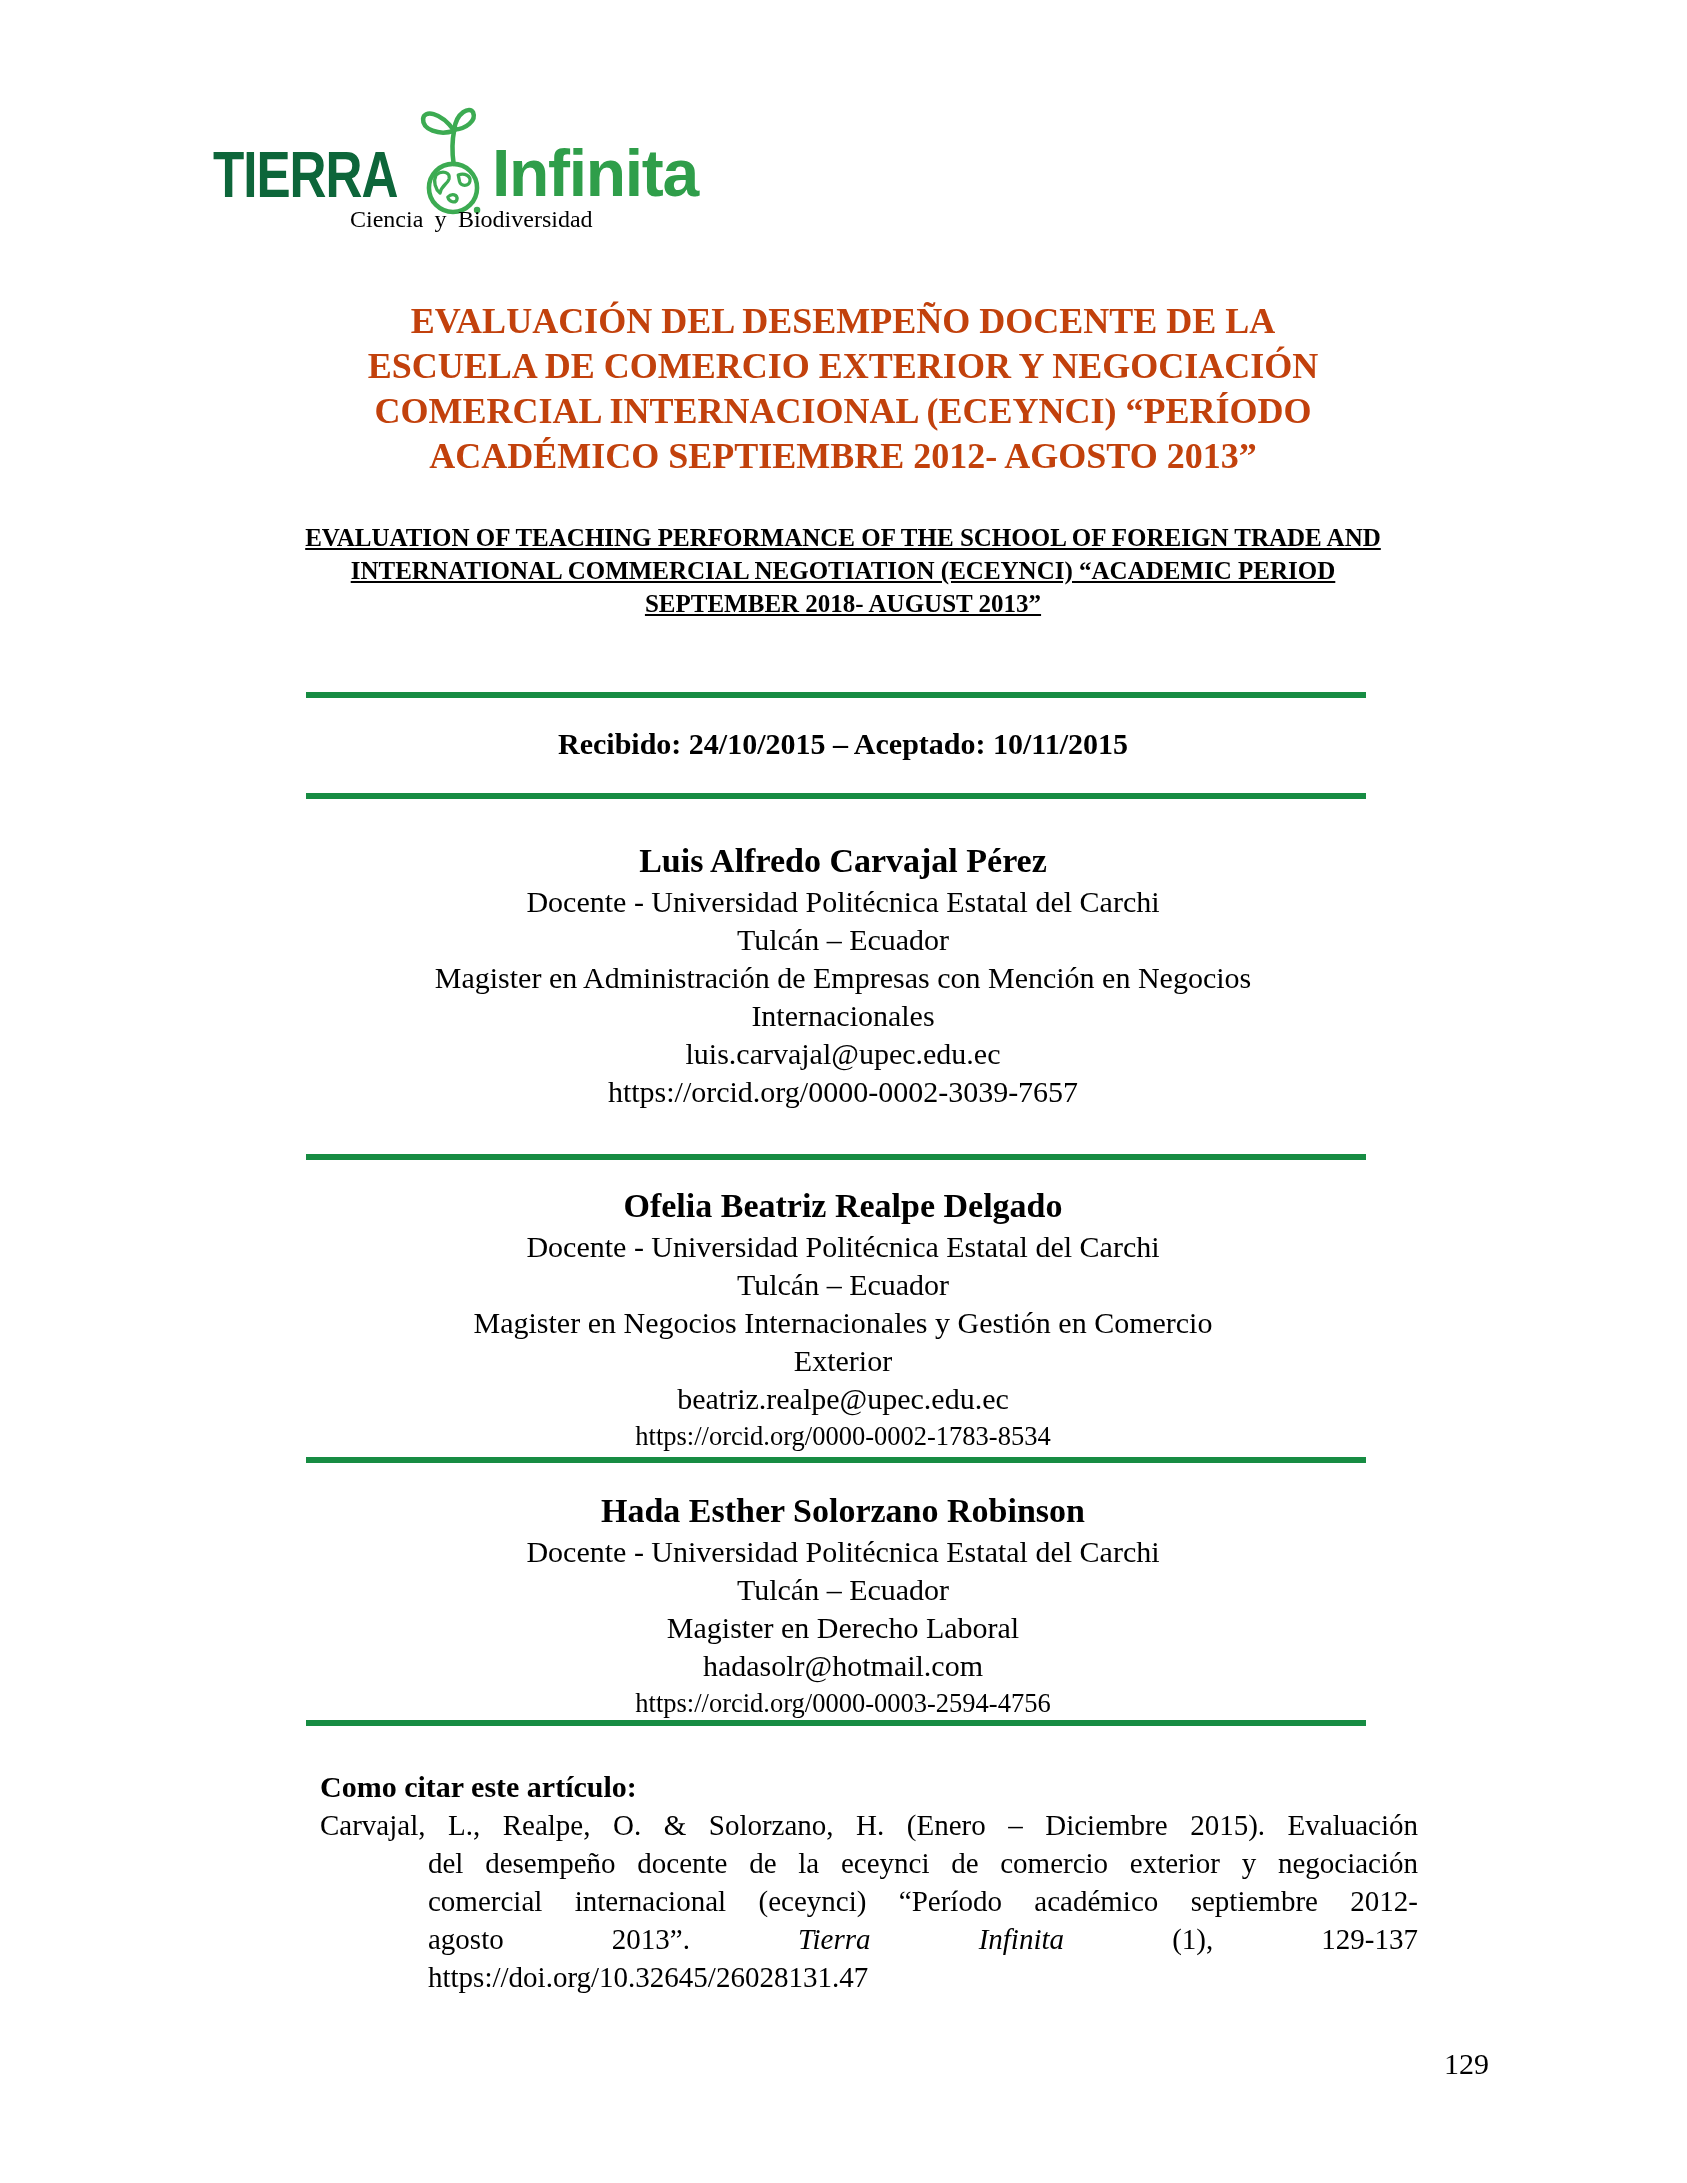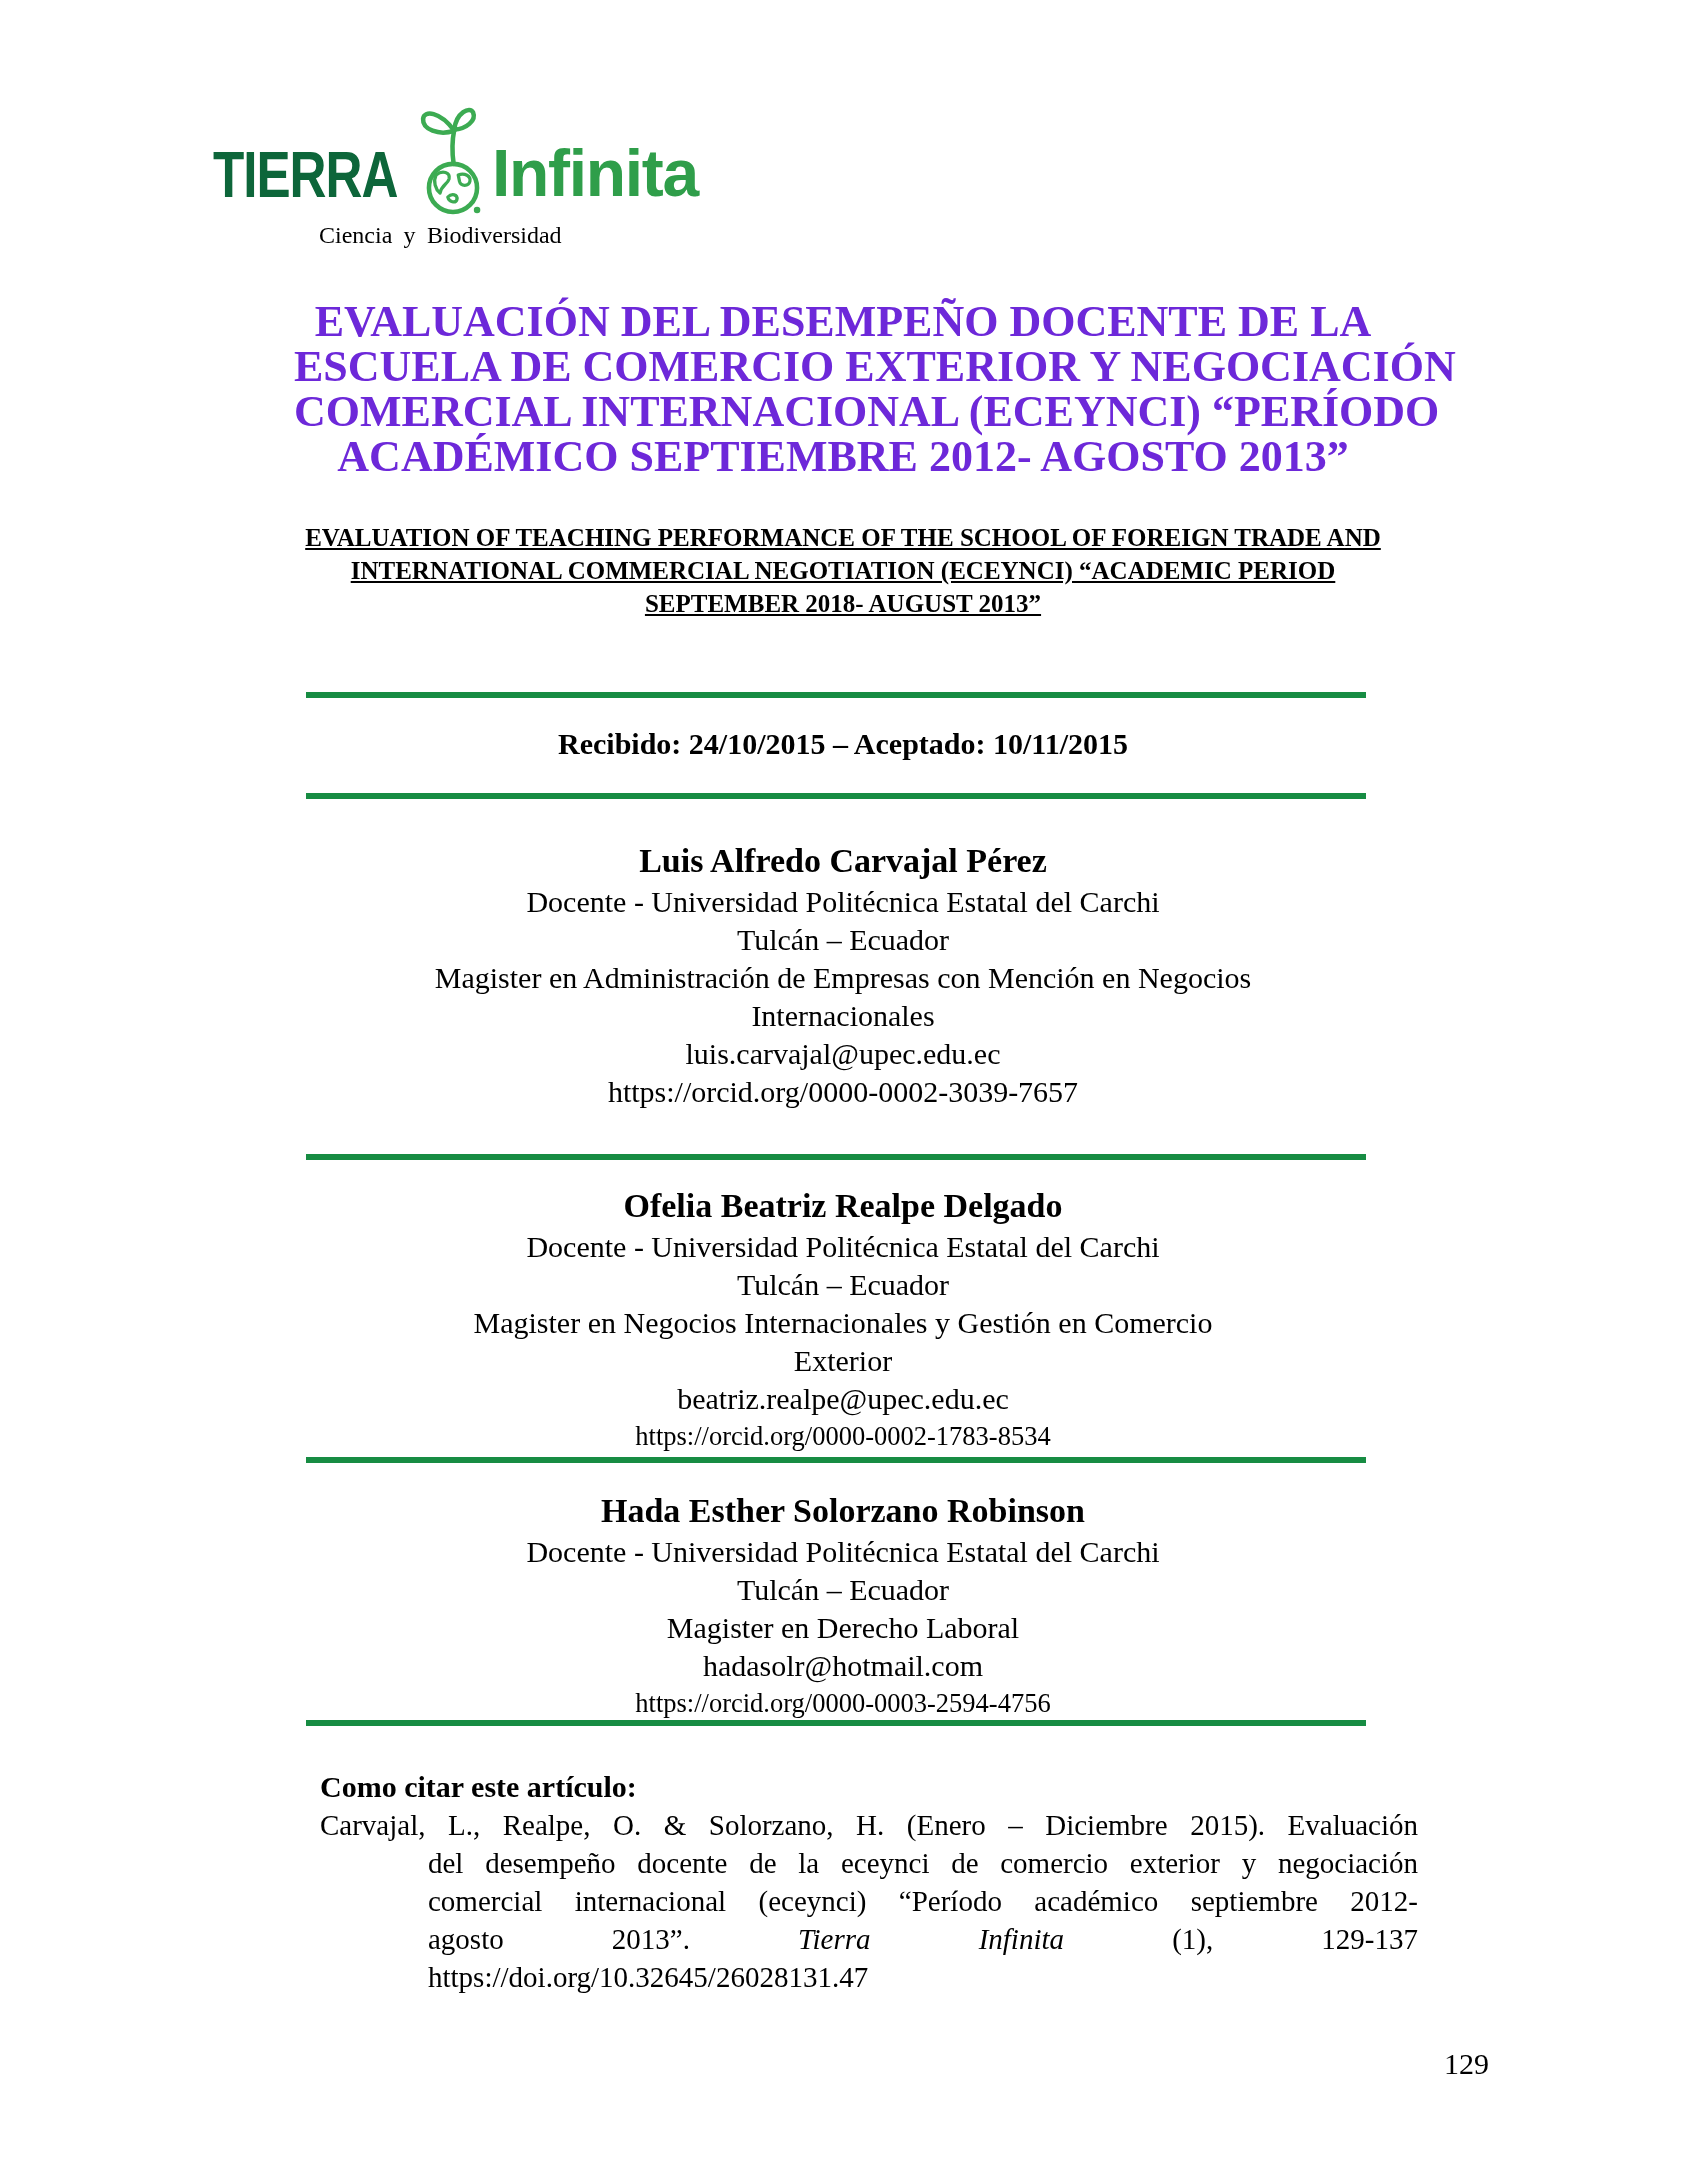--- a/index.html
+++ b/index.html
@@ -7,26 +7,26 @@
         font-family:"Liberation Serif", serif;color:#000;overflow:hidden;}
 
   
   .logo-tierra{position:absolute;left:213px;top:143px;
       font-family:"Liberation Sans", sans-serif;font-weight:700;font-size:64px;line-height:1;
       color:#0d663a;letter-spacing:-1.3px;transform:scaleX(.80);transform-origin:left top;white-space:nowrap;}
   .logo-globe{position:absolute;left:414px;top:102px;width:78px;height:114px;}
   .logo-infinita{position:absolute;left:492px;top:140px;
       font-family:"Liberation Sans", sans-serif;font-weight:700;font-size:66px;line-height:1;
       color:#2f9e4a;letter-spacing:-1.3px;white-space:nowrap;}
-  .logo-tagline{position:absolute;left:319px;top:206px;font-size:24px;word-spacing:5.3px;
-      color:#000;white-space:nowrap;margin-top:16px;}
+  .logo-tagline{position:absolute;left:350px;top:206px;font-size:24px;word-spacing:5.3px;
+      color:#000;white-space:nowrap;}
 
   
   .title-es{position:absolute;left:294px;width:1098px;top:299px;text-align:center;
-      color:#6d28d9;font-weight:700;font-size:44px;line-height:45px;}
+      color:#c2410c;font-weight:700;font-size:36px;line-height:45px;}
   .title-en{position:absolute;left:294px;width:1098px;top:521px;text-align:center;
       font-weight:700;font-size:25px;line-height:33px;text-decoration:underline;}
   .t-line{white-space:nowrap;}
 
   
   .rule{position:absolute;left:306px;width:1060px;height:6px;background:#178c43;}
   .rule-1{top:692px}.rule-2{top:793px}.rule-3{top:1154px}.rule-4{top:1457px}.rule-5{top:1720px}
 
   .received{position:absolute;left:294px;width:1098px;top:725px;text-align:center;
       font-weight:700;font-size:30px;line-height:38px;}

